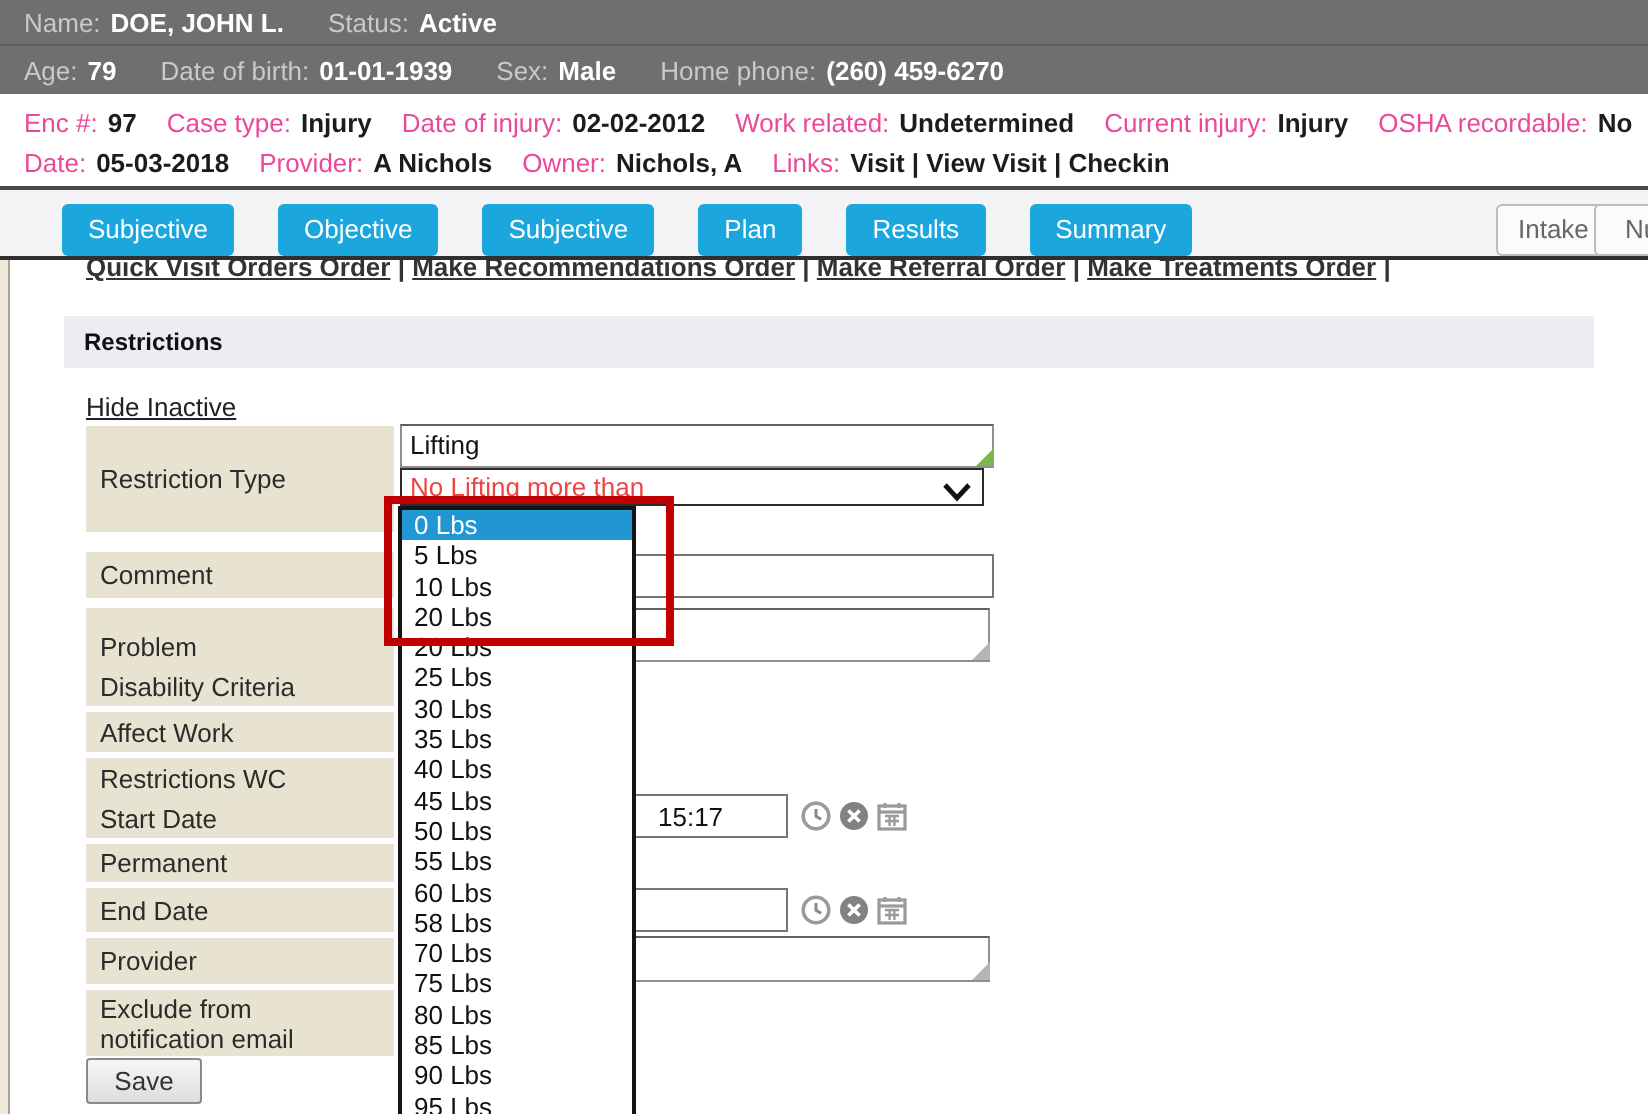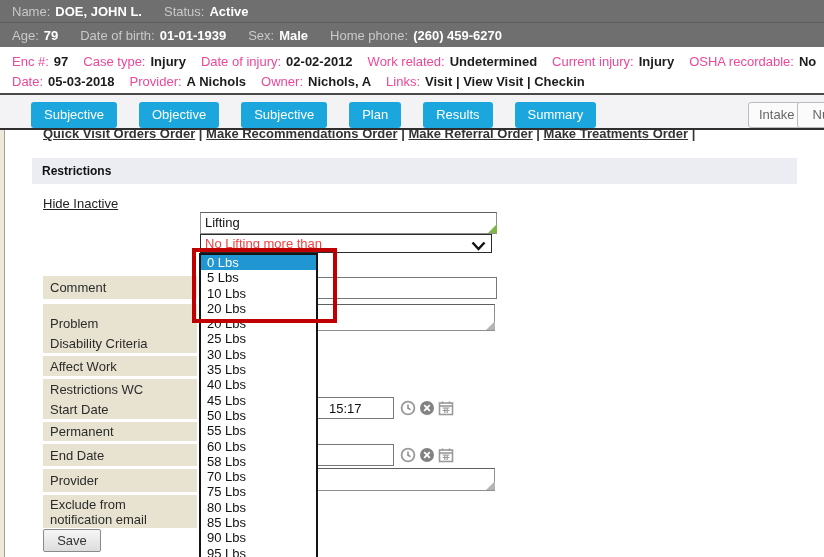--- a/index.html
+++ b/index.html
@@ -146,20 +146,21 @@
   <div id="linksrow-clip">
     <div id="orderlinks"><span class="olink">Quick Visit Orders Order</span><span class="sep"> | </span><span class="olink">Make Recommendations Order</span><span class="sep"> | </span><span class="olink">Make Referral Order</span><span class="sep"> | </span><span class="olink">Make Treatments Order</span><span class="sep"> | </span></div>
   </div>
 
   <div id="section-header">
     <span>Restrictions</span>
   </div>
 
   <span id="hide-inactive">Hide Inactive</span>
 
+  <div class="flabel" id="lbl-restriction-type">Restriction Type</div>
   <div class="flabel" id="lbl-comment">Comment</div>
   <div class="flabel" id="lbl-problem">Problem</div>
   <div class="flabel" id="lbl-disability">Disability Criteria</div>
   <div class="flabel" id="lbl-affect">Affect Work</div>
   <div class="flabel" id="lbl-occupational">Restrictions WC</div>
   <div class="flabel" id="lbl-start-date">Start Date</div>
   <div class="flabel" id="lbl-permanent">Permanent</div>
   <div class="flabel" id="lbl-end-date">End Date</div>
   <div class="flabel" id="lbl-provider">Provider</div>
   <div class="flabel" id="lbl-exclude">Exclude from notification email</div>

